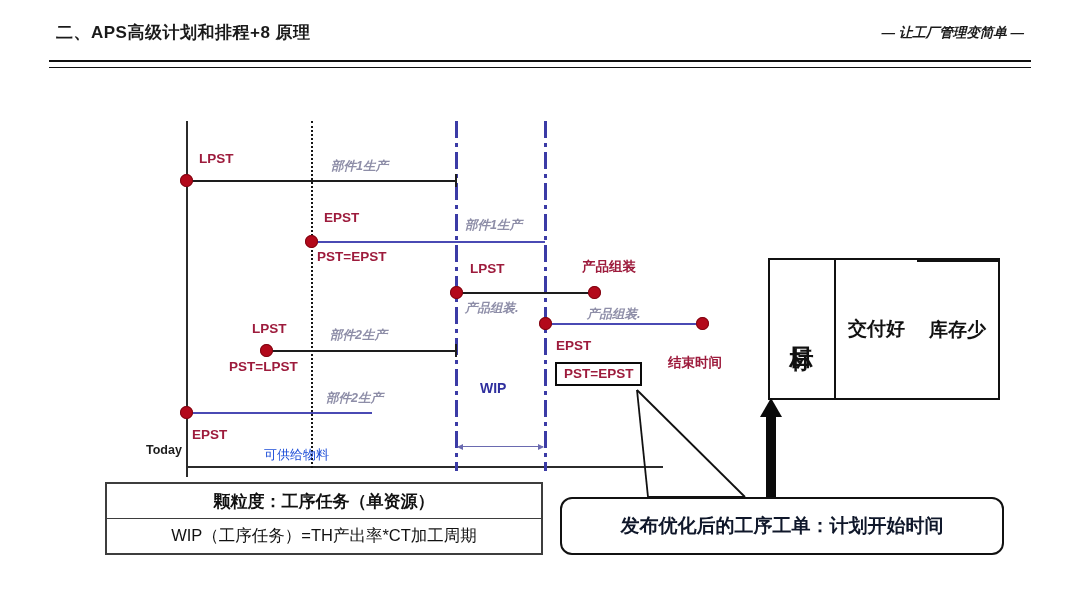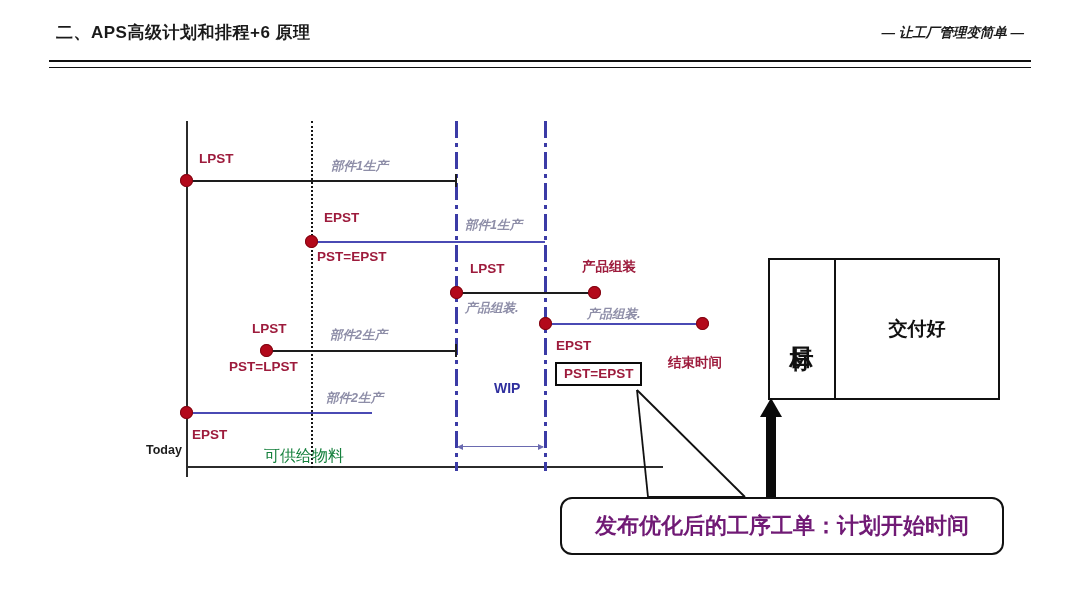--- a/index.html
+++ b/index.html
@@ -42,21 +42,21 @@
   .cap{position:absolute;width:0;height:13px;border-left:2.4px solid #1d1d1d;}
 
   .dot{position:absolute;width:13px;height:13px;border-radius:50%;
        background:#b3091b;box-shadow:0 0 0 1px #7d0612 inset;}
 
   .lbl{position:absolute;white-space:nowrap;font-size:13.5px;font-weight:bold;color:#9d1b3c;}
   .ital{position:absolute;white-space:nowrap;font-size:12.5px;font-style:italic;
         font-weight:bold;color:#8e8ea8;}
   .wip{position:absolute;white-space:nowrap;font-size:14px;font-weight:bold;color:#2f2f9e;}
   .today{position:absolute;white-space:nowrap;font-size:12.5px;font-weight:bold;color:#1d1d1d;}
-  .supply{position:absolute;white-space:nowrap;font-size:16px;color:#15803d;}
+  .supply{position:absolute;white-space:nowrap;font-size:13px;color:#1d4ed8;}
 
   .pstbox{
     position:absolute;border:2.6px solid #0a0a0a;background:#fff;
     padding:2px 7px 3px 7px;font-size:13.5px;font-weight:bold;color:#9d1b3c;
     white-space:nowrap;
   }
 
   
   .wiparrow{position:absolute;height:0;border-top:1.3px solid #6a6ab0;}
   .wiparrow::before,.wiparrow::after{
@@ -82,38 +82,38 @@
   .box-left{position:absolute;left:105px;top:482px;width:434px;height:69px;
             border:2px solid #3d3d3d;background:#fff;display:flex;flex-direction:column;}
   .box-left .r{flex:1;display:flex;align-items:center;justify-content:center;
                color:#111;white-space:nowrap;}
   .box-left .r1{font-size:17px;font-weight:bold;}
   .box-left .r2{font-size:16.5px;border-top:1.6px solid #3d3d3d;}
 
   .box-right{position:absolute;left:560px;top:497px;width:440px;height:54px;
              border:2.4px solid #111;border-radius:12px;background:#fff;
              display:flex;align-items:center;justify-content:center;}
-  .box-right span{font-size:22px;font-weight:bold;color:#701a75;white-space:nowrap;}
+  .box-right span{font-size:19px;font-weight:bold;color:#0f172a;white-space:nowrap;}
 
   
   .uparrow{position:absolute;left:760px;top:398px;width:22px;height:99px;}
   .uparrow .shaft{position:absolute;left:6px;top:17px;width:10px;height:82px;background:#0a0a0a;}
   .uparrow .head{position:absolute;left:0;top:0;width:0;height:0;
       border-left:11px solid transparent;border-right:11px solid transparent;
       border-bottom:19px solid #0a0a0a;}
 
   
   .leader{position:absolute;left:0;top:0;width:1080px;height:608px;pointer-events:none;}
 </style>
 </head>
 <body>
 
 <div class="page">
 
-  <div class="hdr-title">二、APS高级计划和排程+6 原理</div>
+  <div class="hdr-title">二、APS高级计划和排程+8 原理</div>
   <div class="hdr-tag">— 让工厂管理变简单 —</div>
   <div class="hdr-rule"></div>
 
   <div class="chart">
 
     <div class="axis-y"></div>
     <div class="axis-x"></div>
 
     <div class="vdot" style="left:161px;"></div>
 
@@ -202,45 +202,50 @@
     <div class="dot" style="left:110px;top:234px;"></div>
     <div class="lbl" style="left:102px;top:211px;">LPST</div>
     <div class="lbl" style="left:79px;top:249px;">PST=LPST</div>
     <div class="ital" style="left:180px;top:217px;">部件2生产</div>
 
     <div class="bar blue" style="left:42px;top:302px;width:180px;"></div>
     <div class="dot" style="left:30px;top:296px;"></div>
     <div class="lbl" style="left:42px;top:317px;">EPST</div>
     <div class="ital" style="left:176px;top:280px;">部件2生产</div>
 
-    <div class="wip" style="left:344px;top:270px;">WIP</div>
+    <div class="wip" style="left:330px;top:270px;">WIP</div>
     <div class="wiparrow" style="left:308px;top:336px;width:85px;"></div>
 
     <div class="today" style="left:-4px;top:333px;">Today</div>
     <div class="supply" style="left:114px;top:336px;">可供给物料</div>
   </div>
 
   <svg class="leader">
     <polyline points="637,390 648,497" fill="none" stroke="#111" stroke-width="1.8"></polyline>
     <polyline points="648,497 745,497" fill="none" stroke="#111" stroke-width="1.8"></polyline>
     <polyline points="637,390 745,497" fill="none" stroke="#111" stroke-width="1.8"></polyline>
   </svg>
 
   <div class="goal">
     <div class="goal-left">
       <span>目标</span>
     </div>
     <div class="goal-right">
       <div class="goal-cell">交付好</div>
+      <div class="goal-cell">库存少</div>
     </div>
   </div>
 
   <div class="uparrow">
     <div class="head"></div>
       <div class="shaft"></div>
   </div>
 
+  <div class="box-left">
+    <div class="r r1">颗粒度：工序任务（单资源）</div>
+    <div class="r r2">WIP（工序任务）=TH产出率*CT加工周期</div>
+  </div>
 
   <div class="box-right">
     <span>发布优化后的工序工单：计划开始时间</span>
   </div>
 
 </div>
 
 </body></html>

